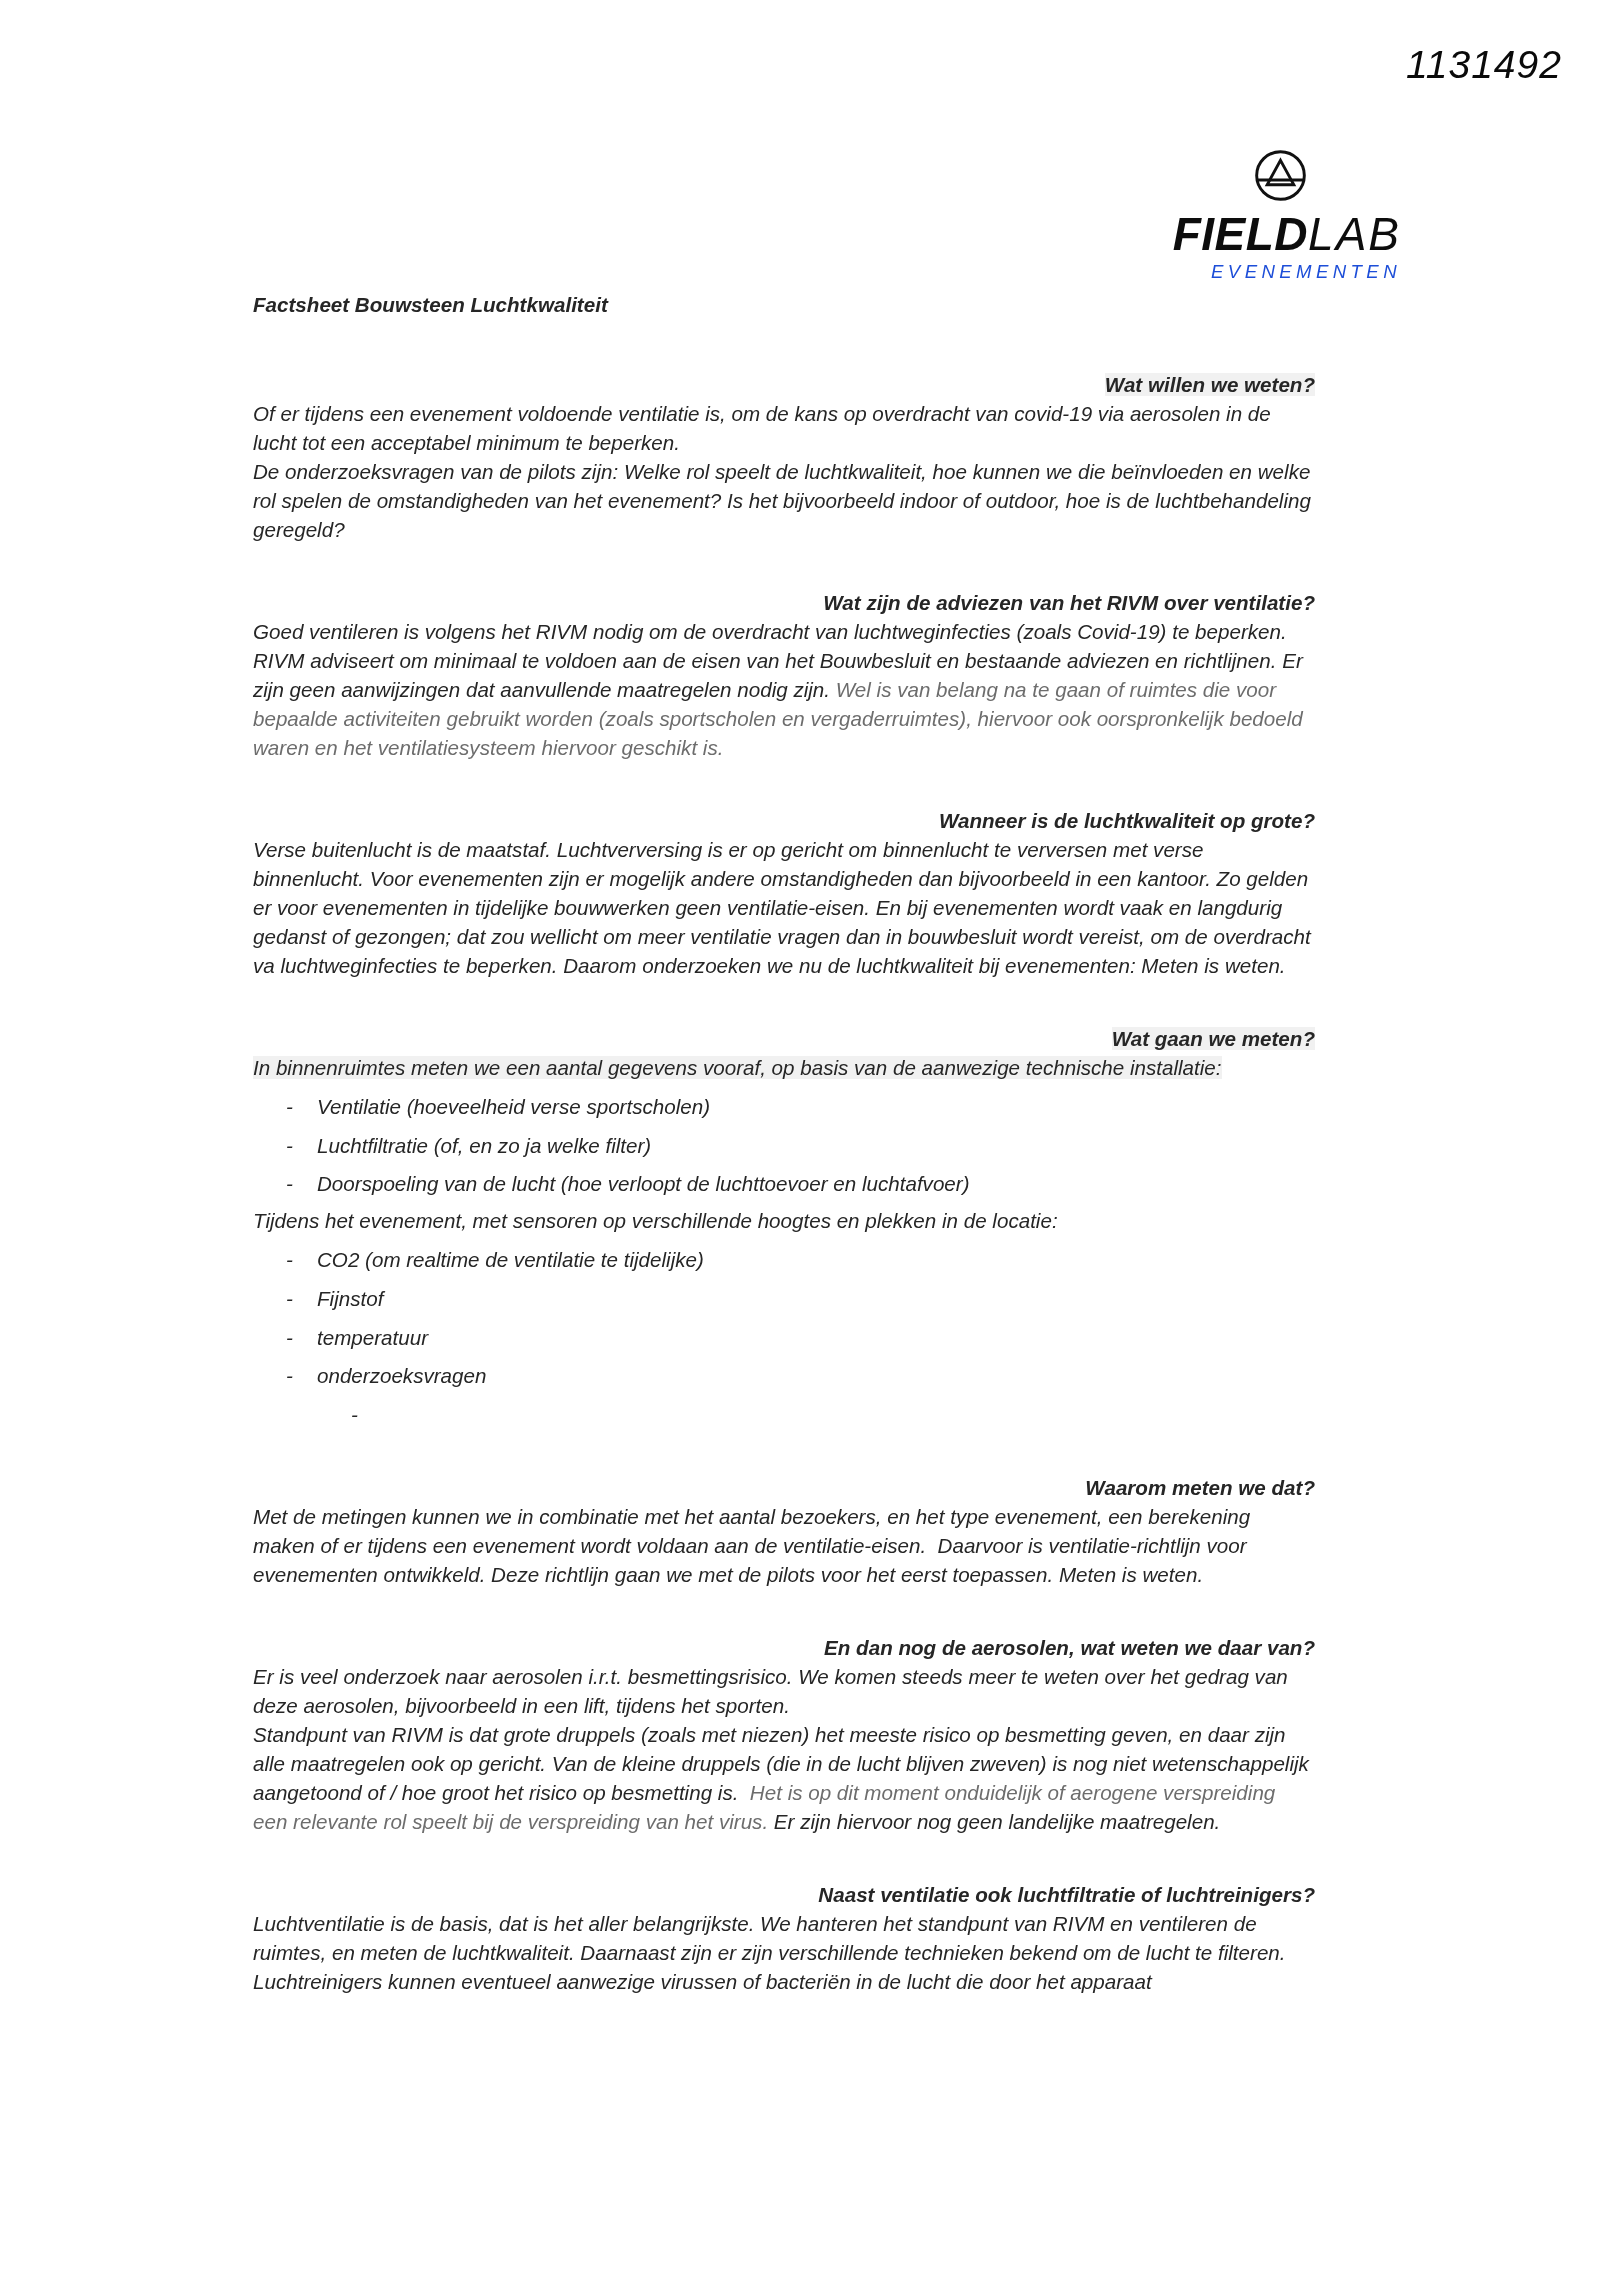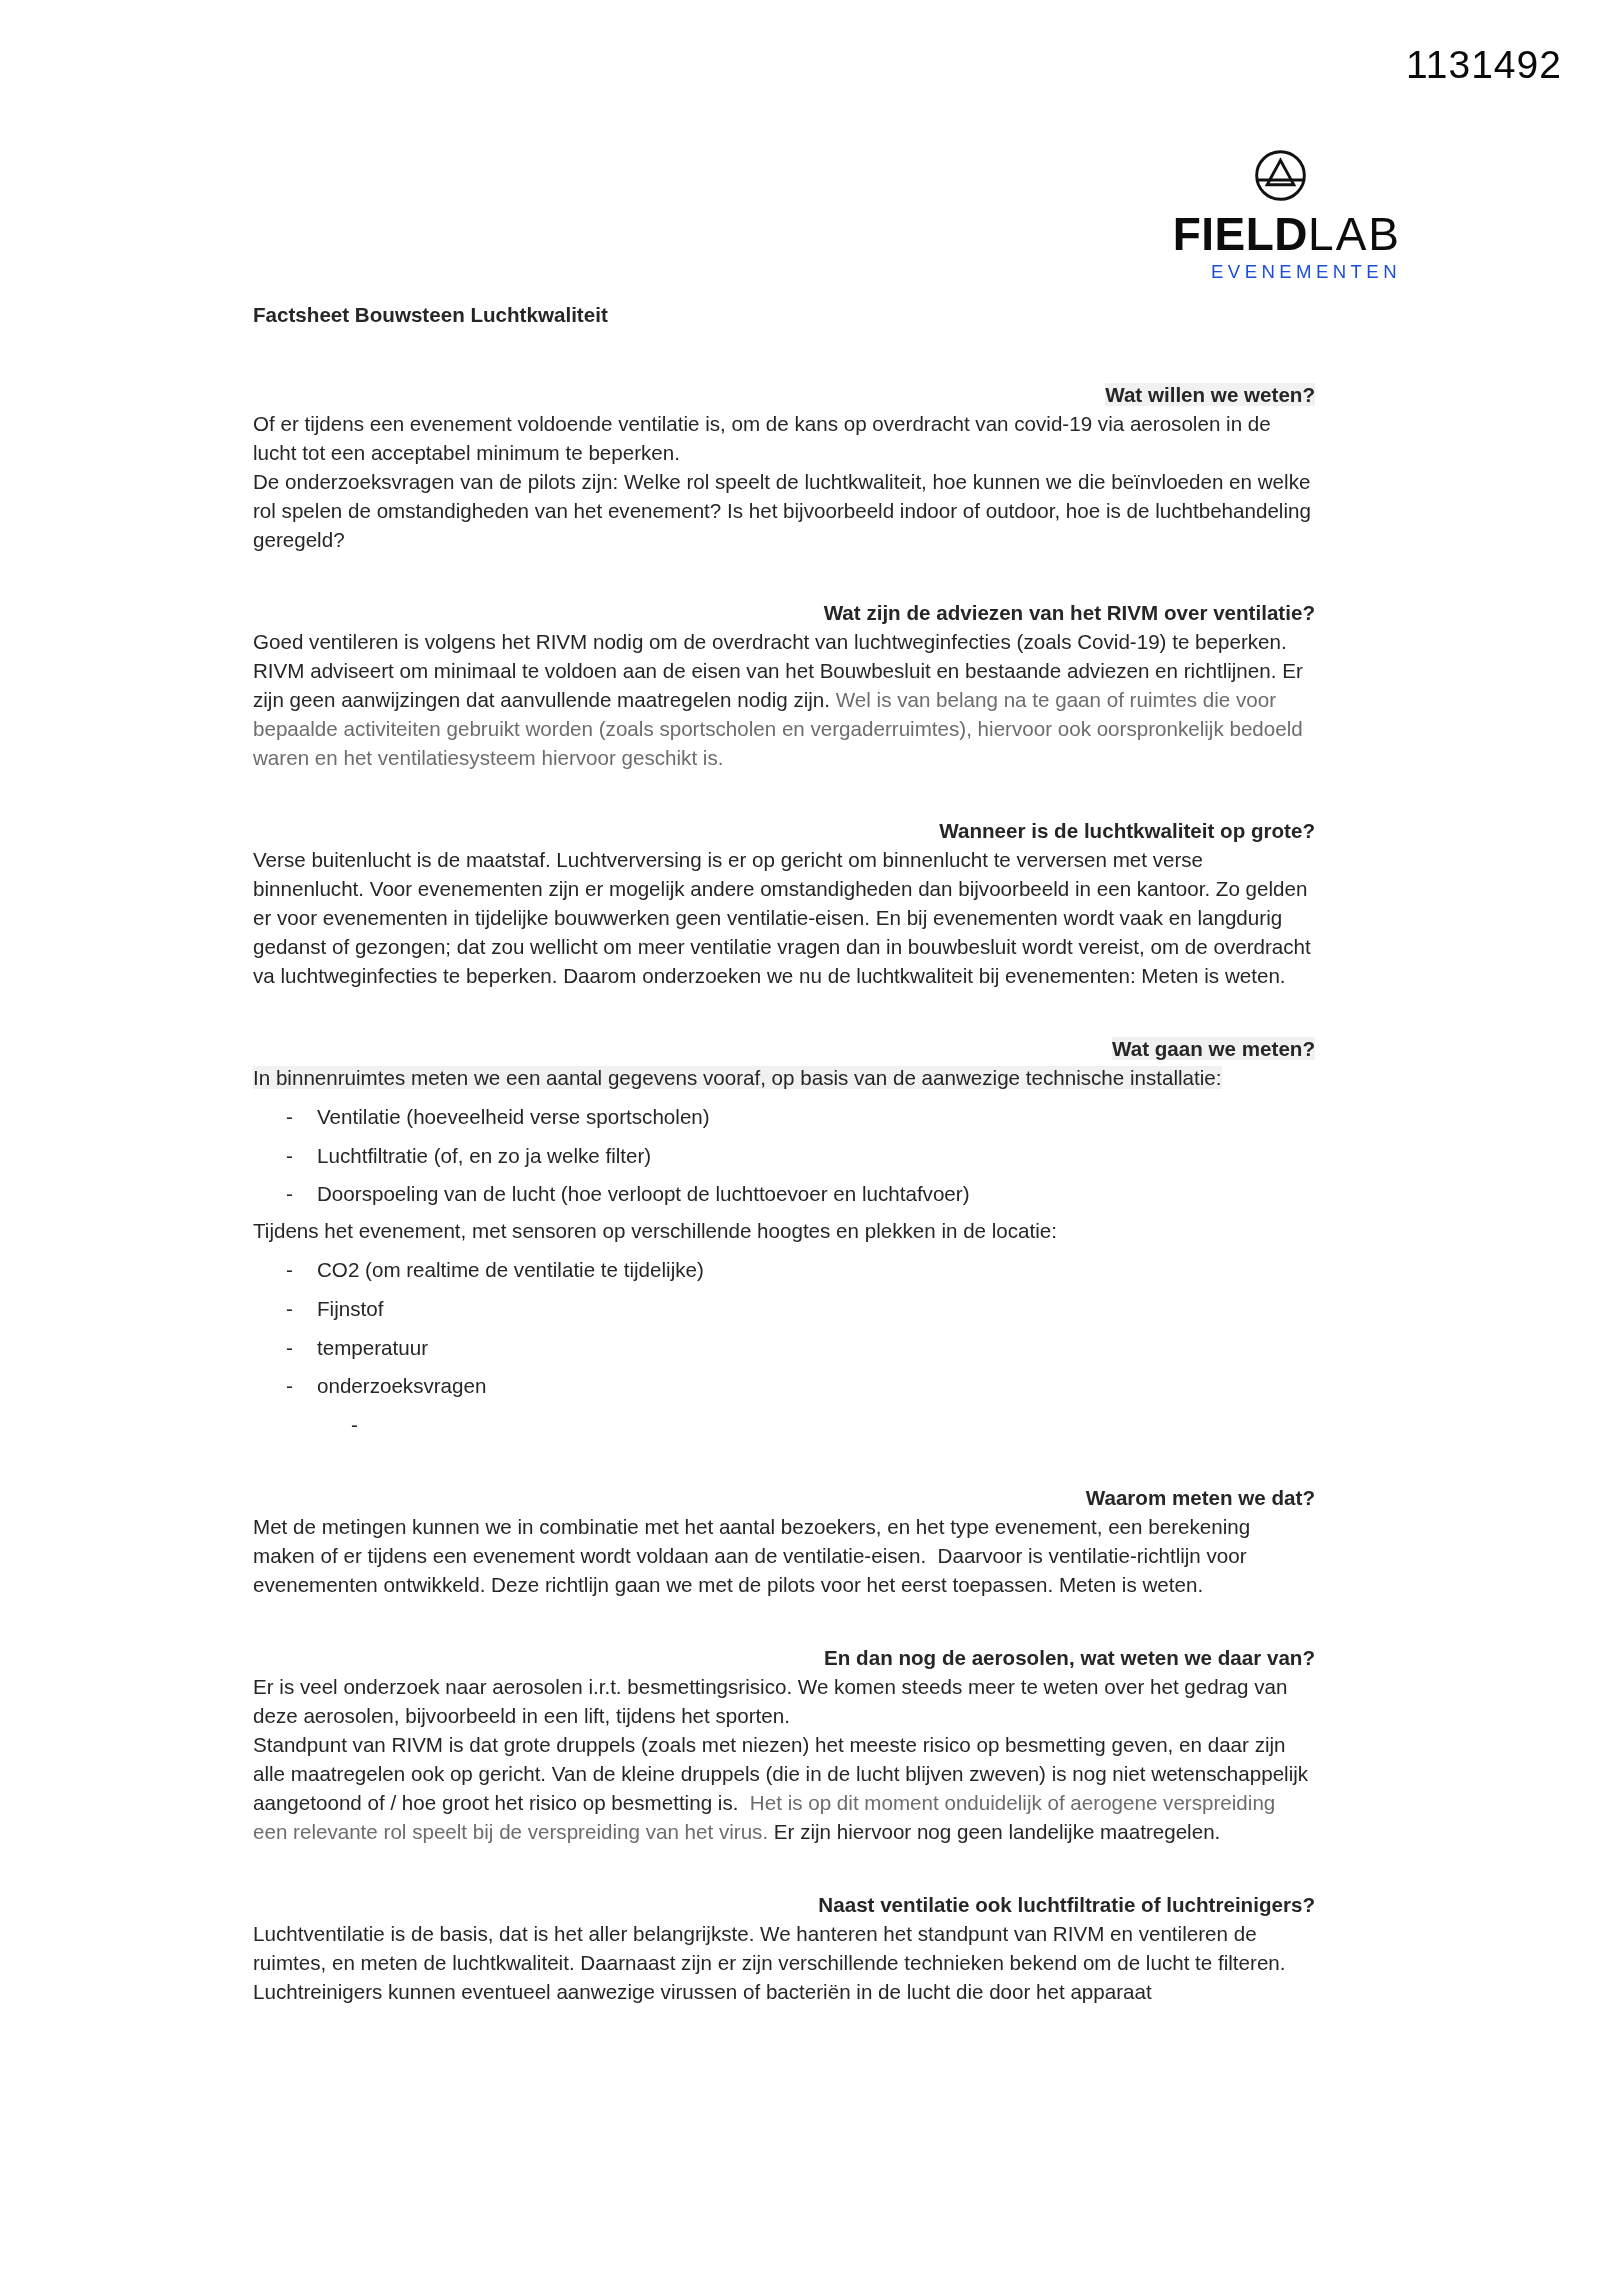--- a/index.html
+++ b/index.html
@@ -4,36 +4,37 @@
 <style>
   html,body { margin:0; padding:0; background:#e8e8e8; }
   .page {
     position:relative;
     width:1621px; height:2292px;
     background:#ffffff;
     font-family:"Liberation Sans", sans-serif;
     color:#262626;
     overflow:hidden;
     margin:0 auto;
+    font-style:italic;
   }
   .stamp {
     position:absolute; left:1406px; top:43px;
     font-size:39px; color:#0a0a0a; letter-spacing:1px;
   }
   .logo {
     position:absolute; left:1160px; top:148px; width:241px;
     text-align:right; color:#0d0d0d;
   }
   .logo-icon svg { display:block; margin:0 auto; }
   .brand { font-size:46px; line-height:1.04; margin-top:7.8px; white-space:nowrap; }
   .brand-field { font-weight:bold; letter-spacing:0.5px; }
   .brand-lab { font-weight:normal; letter-spacing:2px; }
   .tagline { font-size:18.6px; letter-spacing:4.4px; margin-top:2px; color:#1d4ed8; }
   .content {
-    position:absolute; left:253px; top:300px; width:1062px;
+    position:absolute; left:253px; top:290px; width:1062px;
     font-size:20.6px; line-height:29px;
   }
   .doc-title { font-weight:bold; margin:0 0 51px 0; }
   .sec { margin-bottom:44px; }
   .sec:last-child { margin-bottom:0; }
   .sec-h { margin:0; font-size:inherit; font-weight:bold; line-height:29px;text-align:right; }
   .para { margin:0; white-space:pre-wrap; }
   .hl { background:#f1f1f1; }
   .gray { color:#6d6d6d; }
   .bullet { display:flex; margin-top:9.8px; }

